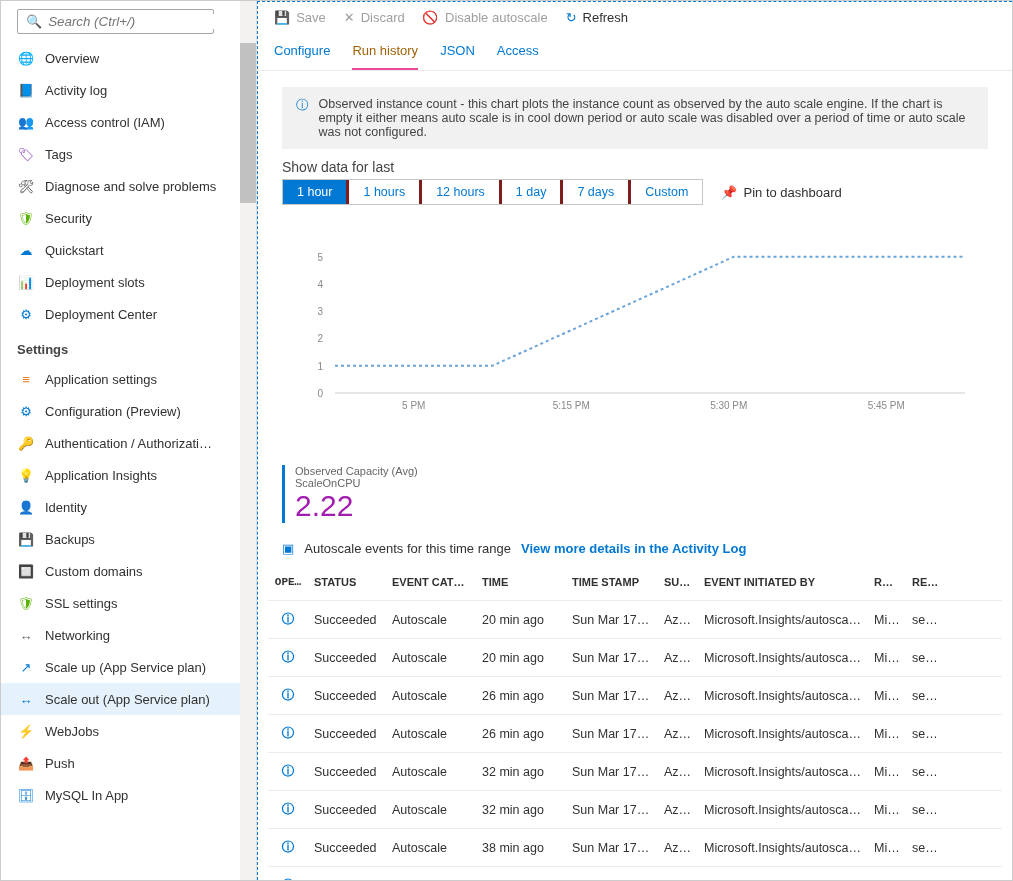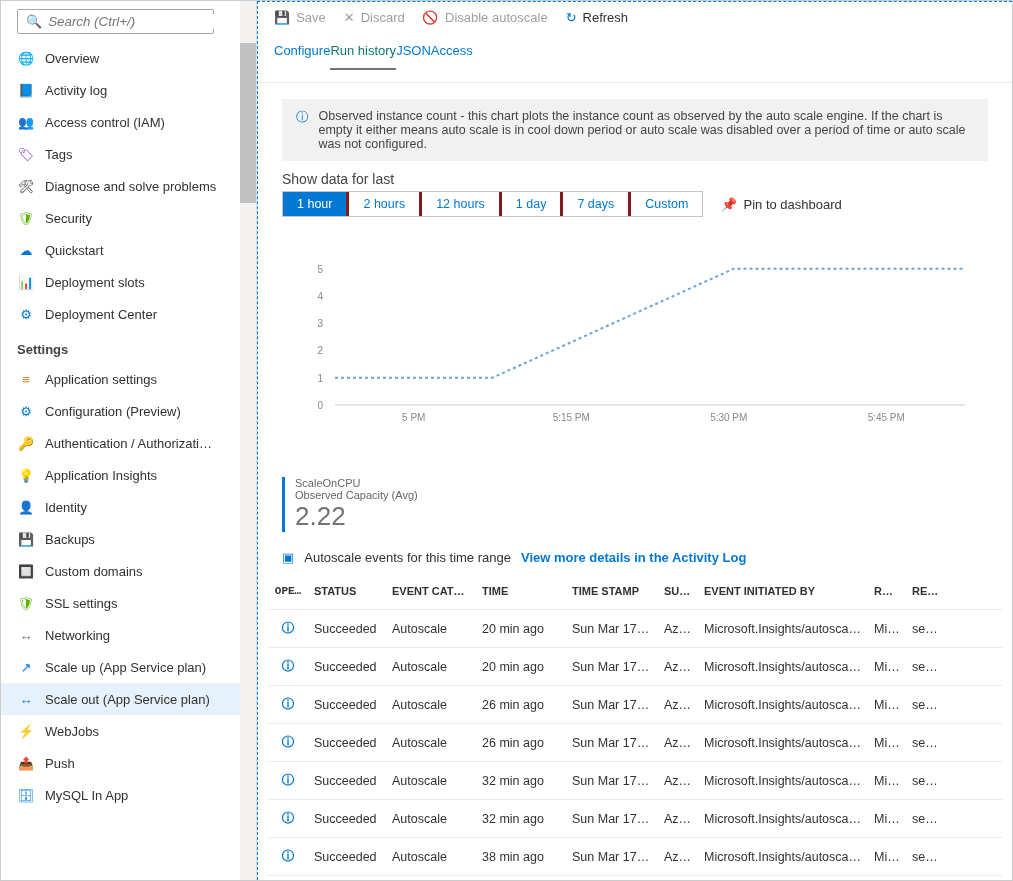--- a/index.html
+++ b/index.html
@@ -11,37 +11,37 @@
 .search-box input { border: none; outline: none; flex: 1; font-style: italic; color: #666; }
 .search-icon { color: #666; margin-right: 6px; }
 .nav-item { display: flex; align-items: center; padding: 7px 16px; cursor: pointer; font-size: 13px; white-space: nowrap; overflow: hidden; text-overflow: ellipsis; }
 .nav-item.active { background: #e5f1fb; }
 .nav-icon { width: 18px; height: 18px; margin-right: 10px; display: inline-flex; align-items: center; justify-content: center; }
 .nav-section { font-weight: 600; color: #444; padding: 12px 16px 6px; font-size: 13px; }
 .content { flex: 1; overflow-y: auto; border-left: 1px dashed #0078d4; border-top: 1px dashed #0078d4; }
 .toolbar { display: flex; align-items: center; padding: 8px 16px; gap: 18px; }
 .tb-btn { display: flex; align-items: center; gap: 6px; color: #a19f9d; cursor: pointer; }
 .tb-btn.enabled { color: #323130; }
-.tabs { display: flex; padding: 6px 16px 12px; border-bottom: 1px solid #edebe9; }
+.tabs { display: flex; gap: 22px; padding: 6px 16px 0; border-bottom: 1px solid #edebe9; }
 .tab { padding: 4px 0 10px; cursor: pointer; color: #0078d4; }
-.tab.active { color: #0f766e; border-bottom: 2px solid #737373; }
+.tab.active { color: #a16207; border-bottom: 2px solid #ec4899; }
 .info-box { margin: 16px 24px 10px; background: #f1f1f1; padding: 10px 14px; display: flex; gap: 10px; font-size: 12.5px; color: #444; }
 .info-icon { color: #0078d4; flex-shrink: 0; }
 .time-label { margin: 4px 24px 4px; font-size: 14px; color: #444; }
 .time-row { display: flex; align-items: center; margin: 0 24px; gap: 18px; }
 .segmented { display: flex; border: 1px solid #c8c6c4; }
 .seg-btn { padding: 5px 14px; border-right: 3px solid #7f1d1d; color: #0078d4; cursor: pointer; font-size: 12.5px; }
 .seg-btn:last-child { border-right: none; }
 .seg-btn.active { background: #0078d4; color: #fff; }
 .pin-btn { color: #323130; display: flex; align-items: center; gap: 6px; cursor: pointer; }
 .chartbox { margin: 28px 24px 12px; height: 220px; position: relative; }
 .chart-svg { width: 100%; height: 180px; }
 .legend { margin: 8px 24px 18px; border-left: 3px solid #0078d4; padding-left: 10px; }
 .legend-label { color: #666; font-size: 11px; }
-.legend-val { font-size: 26px; color: #737373; }
+.legend-val { font-size: 30px; color: #a21caf; }
 .events-head { margin: 8px 24px; display: flex; align-items: center; gap: 10px; }
 .events-link { color: #0078d4; font-weight: 600; cursor: pointer; }
 .table { margin: 0 10px 0 10px; }
 .thead, .trow { display: flex; align-items: center; border-bottom: 1px solid #edebe9; }
 .thead { font-weight: 600; font-size: 11px; color: #323130; padding: 12px 0; }
 .trow { padding: 10px 0; font-size: 12.5px; }
 .col { overflow: hidden; text-overflow: ellipsis; white-space: nowrap; padding: 0 6px; }
 .c-ope { width: 40px; text-align: center; font-family: Liberation Mono, monospace; }
 .c-status { width: 78px; }
 .c-cat { width: 90px; }
@@ -195,21 +195,21 @@
 
     <div class="info-box">
       <span class="info-icon">ⓘ</span>
       <span>Observed instance count - this chart plots the instance count as observed by the auto scale engine. If the chart is empty it either means auto scale is in cool down period or auto scale was disabled over a period of time or auto scale was not configured.</span>
     </div>
 
     <div class="time-label">Show data for last</div>
     <div class="time-row">
       <div class="segmented" id="seg-row">
           <div class="seg-btn active">1 hour</div>
-          <div class="seg-btn">2 hours</div>
+          <div class="seg-btn">1 hours</div>
           <div class="seg-btn">12 hours</div>
           <div class="seg-btn">1 day</div>
           <div class="seg-btn">7 days</div>
           <div class="seg-btn">Custom</div>
         </div>
       <div class="pin-btn">
         <span style="color:#0078d4;">📌</span>
         <span>Pin to dashboard</span>
       </div>
     </div>
@@ -227,22 +227,22 @@
             <text x="276.25" y="176" font-size="10" fill="#888" text-anchor="middle">5:15 PM</text>
             <text x="433.75" y="176" font-size="10" fill="#888" text-anchor="middle">5:30 PM</text>
             <text x="591.25" y="176" font-size="10" fill="#888" text-anchor="middle">5:45 PM</text>
             <line x1="40" y1="160" x2="670" y2="160" stroke="#ccc"></line>
             <path d="M 40 132.72727272727272 L 197.5 132.72727272727272 L 439 23.636363636363654 L 670 23.636363636363654 " fill="none" stroke="#6ba4d8" stroke-width="2" stroke-dasharray="3,3"></path>
           </g>
       </svg>
     </div>
 
     <div class="legend">
+      <div class="legend-label">Observed Capacity (Avg)</div>
       <div class="legend-label">ScaleOnCPU</div>
-      <div class="legend-label">Observed Capacity (Avg)</div>
       <div class="legend-val">2.22</div>
     </div>
 
     <div class="events-head">
       <span style="color:#0078d4;">▣</span>
       <span>Autoscale events for this time range</span>
       <span class="events-link">View more details in the Activity Log</span>
     </div>
 
     <div class="table">

